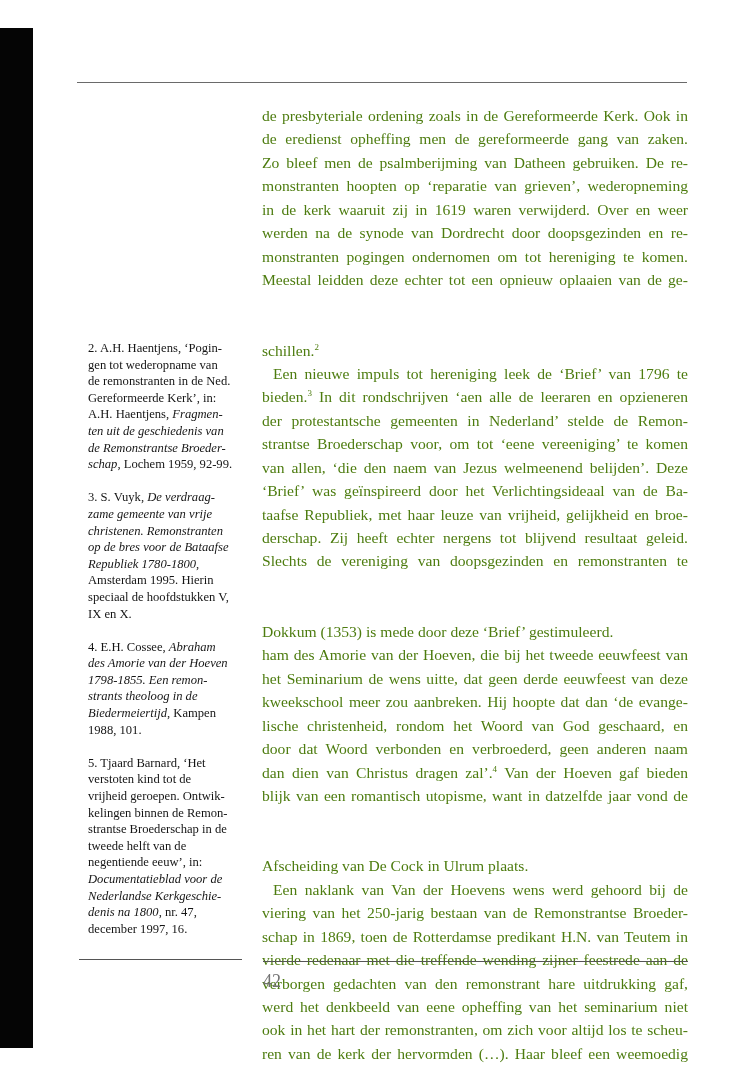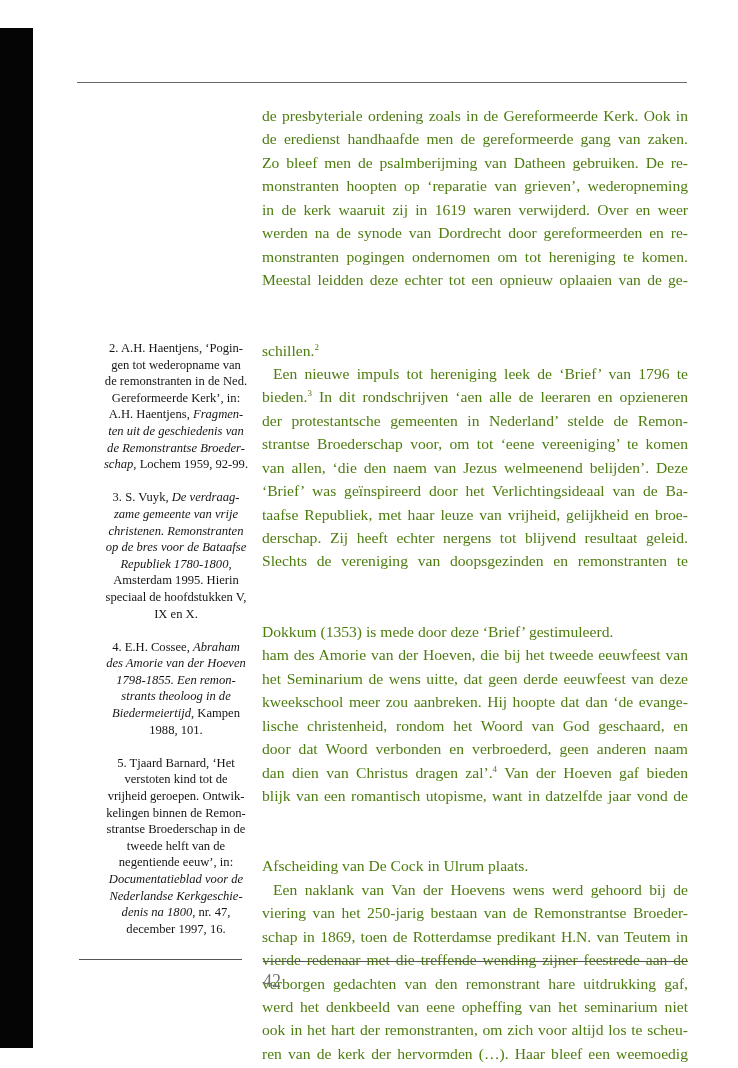--- a/index.html
+++ b/index.html
@@ -10,22 +10,22 @@
   }
   .binding-bar {
     position: absolute; left: 0; top: 28px; width: 33px; height: 1020px;
     background: #050505;
   }
   .top-rule {
     position: absolute; left: 77px; top: 82px; width: 610px; height: 0;
     border-top: 1px solid #6a6a6a;
   }
   .notes {
-    position: absolute; left: 81px; top: 340px; width: 190px;
-    font-size: 12.6px; line-height: 16.6px; color: #151515; text-align: center;
+    position: absolute; left: 88px; top: 340px; width: 190px;
+    font-size: 12.6px; line-height: 16.6px; color: #151515;
   }
   .note { margin: 0 0 16.6px 0; white-space: pre-line; }
   .note:last-child { margin-bottom: 0; }
   .note i { font-style: italic; }
   .notes-rule {
     position: absolute; left: 79px; top: 959px; width: 163px; height: 0;
     border-top: 1px solid #555555;
   }
   .main {
     position: absolute; left: 262px; top: 104px; width: 426px;
@@ -82,25 +82,25 @@
 negentiende eeuw’, in:
 </span><i>Documentatieblad voor de
 Nederlandse Kerkgeschie-
 denis na 1800</i><span>, nr. 47,
 december 1997, 16.</span></p>
   </div>
 <div class="notes-rule"></div>
 
 <div class="main" id="main">
     <span class="line"><span>de presbyteriale ordening zoals in de Gereformeerde Kerk. Ook in</span></span>
-    <span class="line"><span>de eredienst handhaafde men de gereformeerde gang van zaken.</span></span>
+    <span class="line"><span>de eredienst opheffing men de gereformeerde gang van zaken.</span></span>
     <span class="line"><span>Zo bleef men de psalmberijming van Datheen gebruiken. De re-</span></span>
     <span class="line"><span>monstranten hoopten op ‘reparatie van grieven’, wederopneming</span></span>
     <span class="line"><span>in de kerk waaruit zij in 1619 waren verwijderd. Over en weer</span></span>
-    <span class="line"><span>werden na de synode van Dordrecht door gereformeerden en re-</span></span>
+    <span class="line"><span>werden na de synode van Dordrecht door doopsgezinden en re-</span></span>
     <span class="line"><span>monstranten pogingen ondernomen om tot hereniging te komen.</span></span>
     <span class="line"><span>Meestal leidden deze echter tot een opnieuw oplaaien van de ge-</span></span>
     <span class="line last"><span>schillen.</span><sup>2</sup></span>
     <span class="line indent"><span>Een nieuwe impuls tot hereniging leek de ‘Brief’ van 1796 te</span></span>
     <span class="line"><span>bieden.</span><sup>3</sup><span> In dit rondschrijven ‘aen alle de leeraren en opzieneren</span></span>
     <span class="line"><span>der protestantsche gemeenten in Nederland’ stelde de Remon-</span></span>
     <span class="line"><span>strantse Broederschap voor, om tot ‘eene vereeniging’ te komen</span></span>
     <span class="line"><span>van allen, ‘die den naem van Jezus welmeenend belijden’. Deze</span></span>
     <span class="line"><span>‘Brief’ was geïnspireerd door het Verlichtingsideaal van de Ba-</span></span>
     <span class="line"><span>taafse Republiek, met haar leuze van vrijheid, gelijkheid en broe-</span></span>

